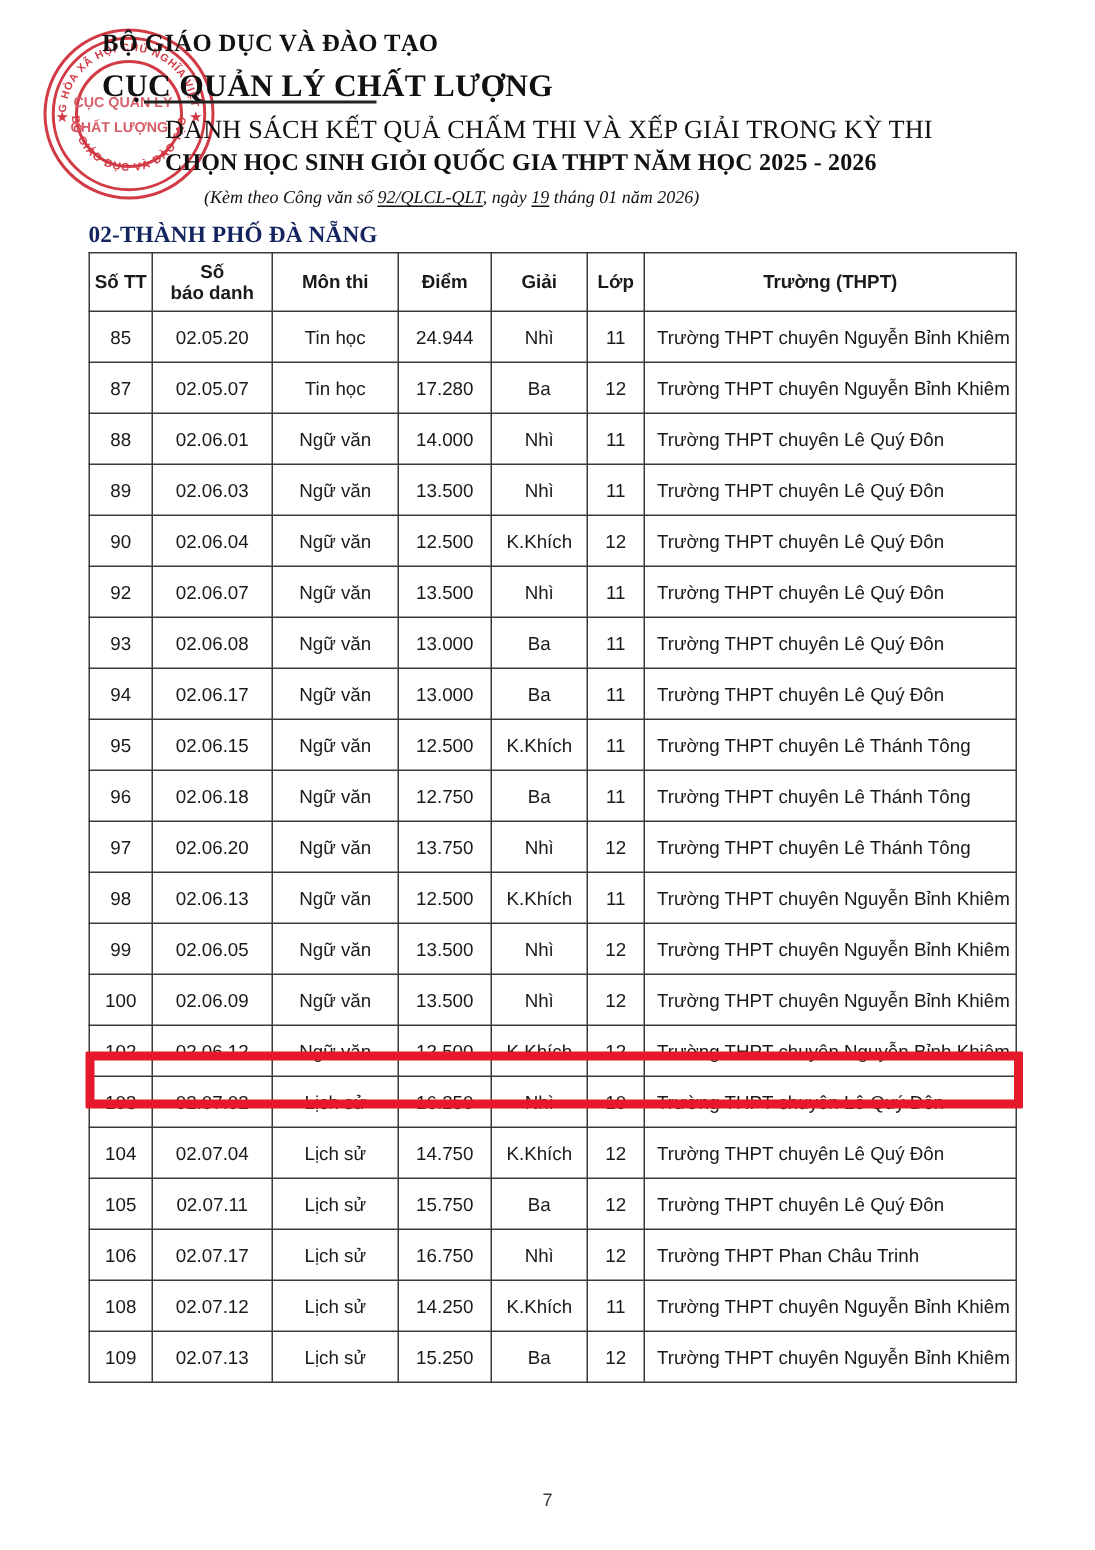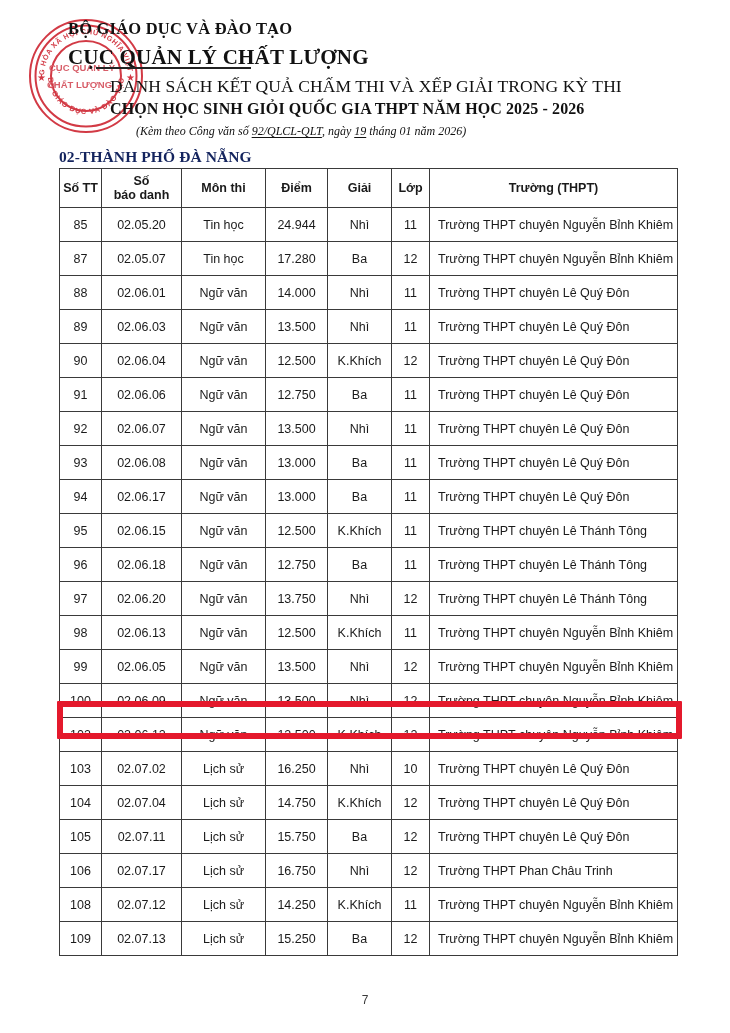--- a/index.html
+++ b/index.html
@@ -276,29 +276,20 @@
           <tr>
             <td>90</td>
             <td>02.06.04</td>
             <td>Ngữ văn</td>
             <td>12.500</td>
             <td>K.Khích</td>
             <td>12</td>
             <td class="school">Trường THPT chuyên Lê Quý Đôn</td>
           </tr>
           <tr>
-            <td>91</td>
-            <td>02.06.06</td>
-            <td>Ngữ văn</td>
-            <td>12.750</td>
-            <td>Ba</td>
-            <td>11</td>
-            <td class="school">Trường THPT chuyên Lê Quý Đôn</td>
-          </tr>
-          <tr>
             <td>92</td>
             <td>02.06.07</td>
             <td>Ngữ văn</td>
             <td>13.500</td>
             <td>Nhì</td>
             <td>11</td>
             <td class="school">Trường THPT chuyên Lê Quý Đôn</td>
           </tr>
           <tr>
             <td>93</td>

